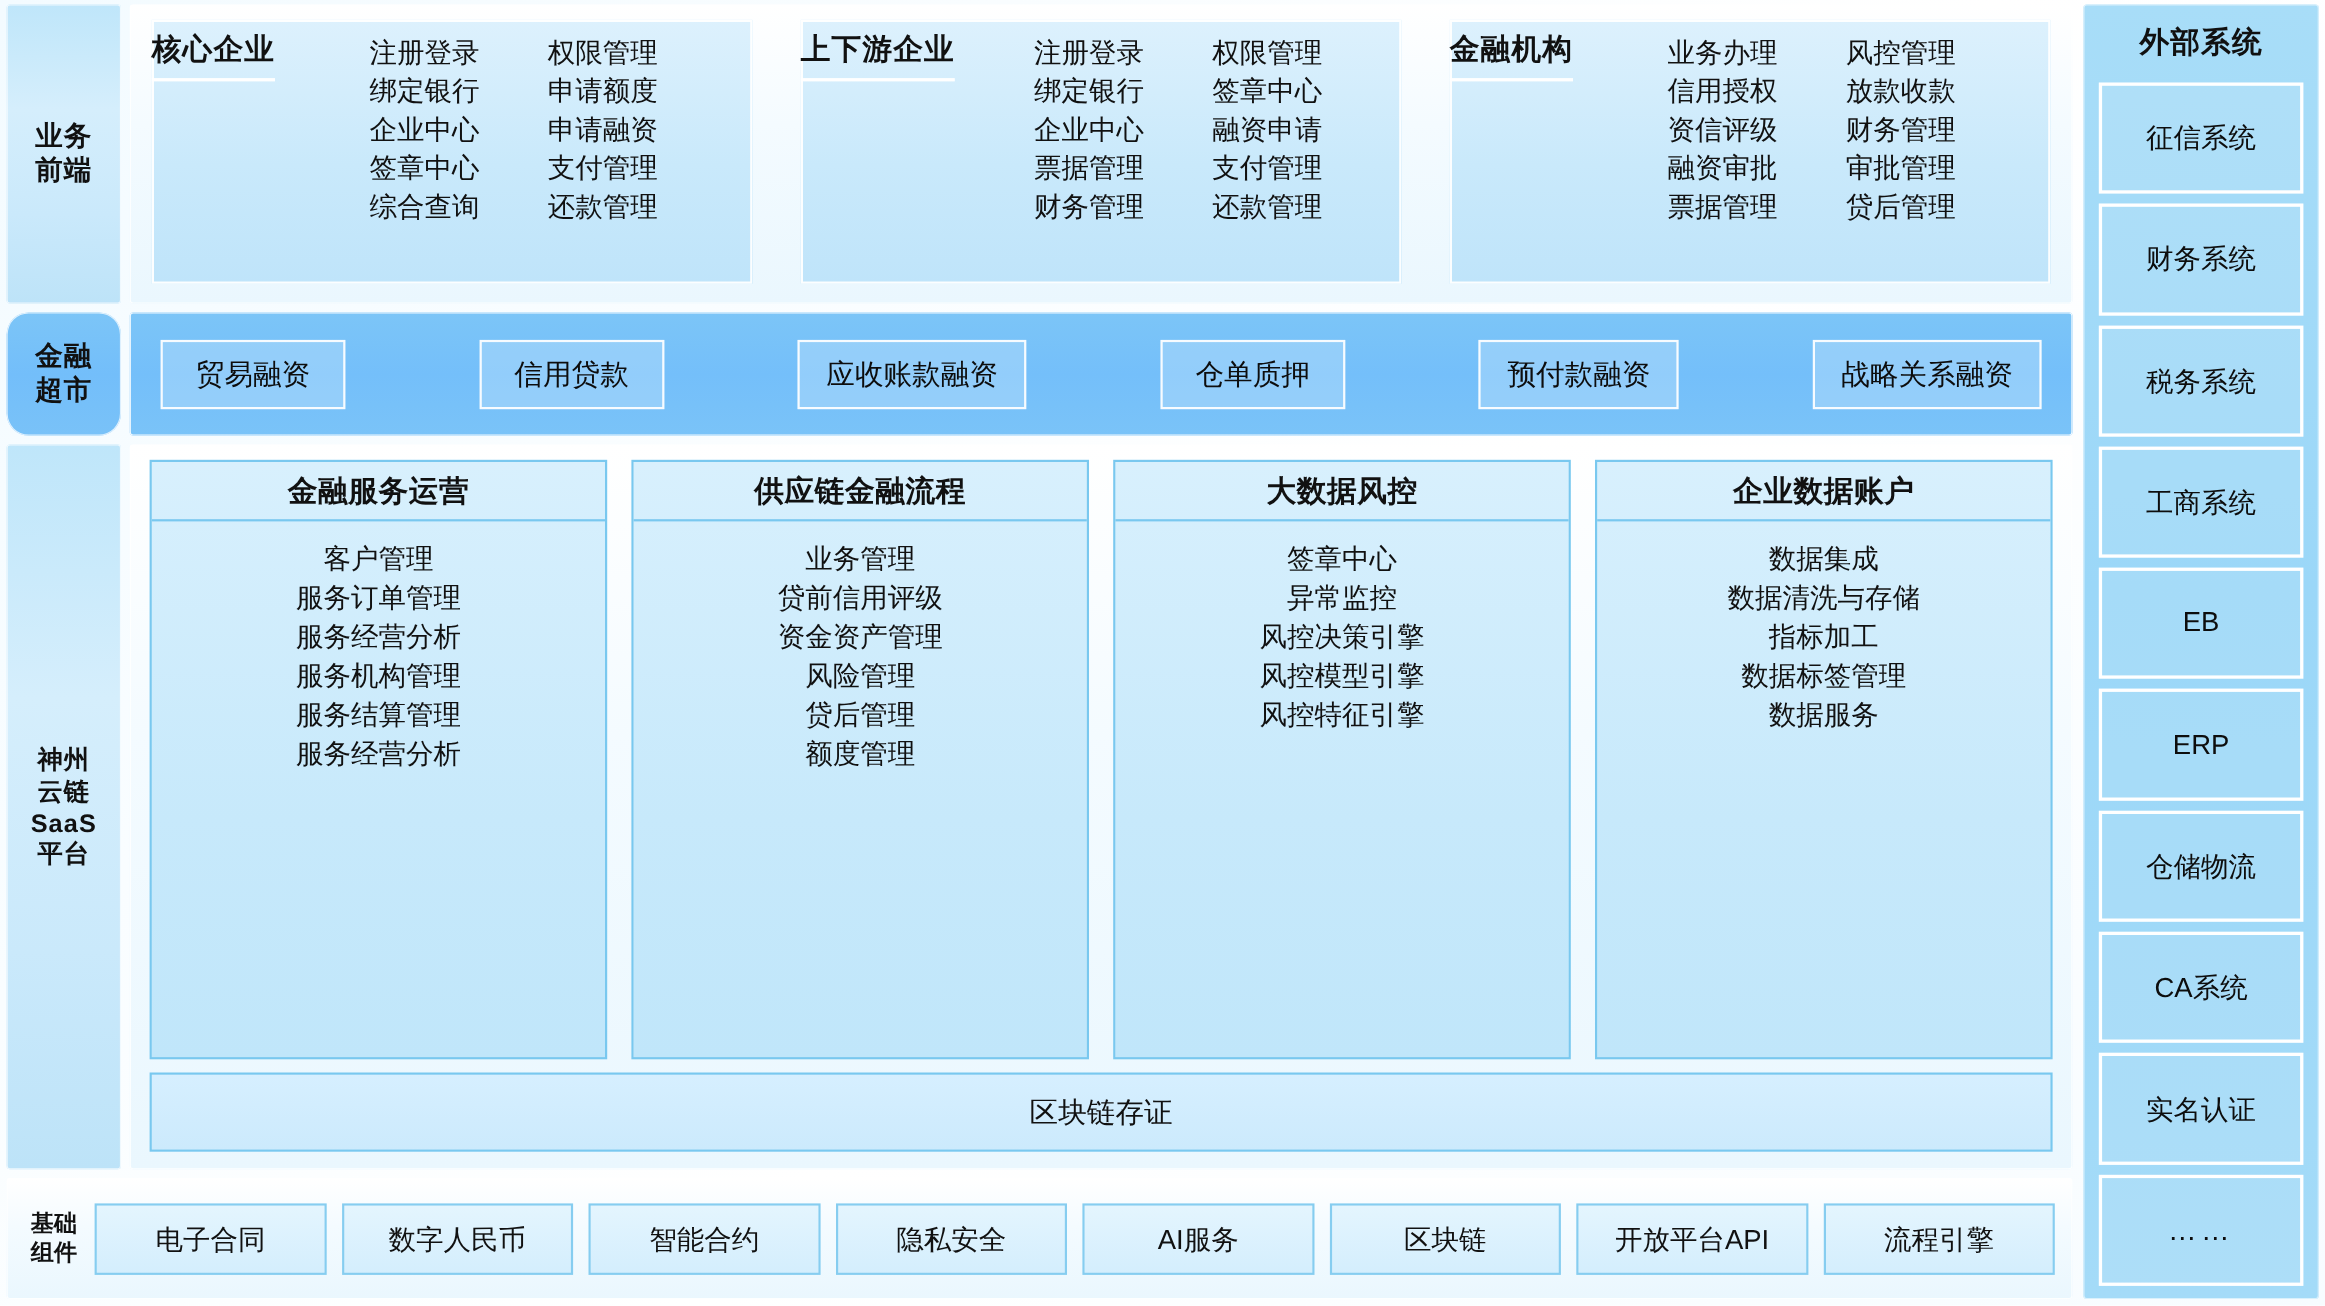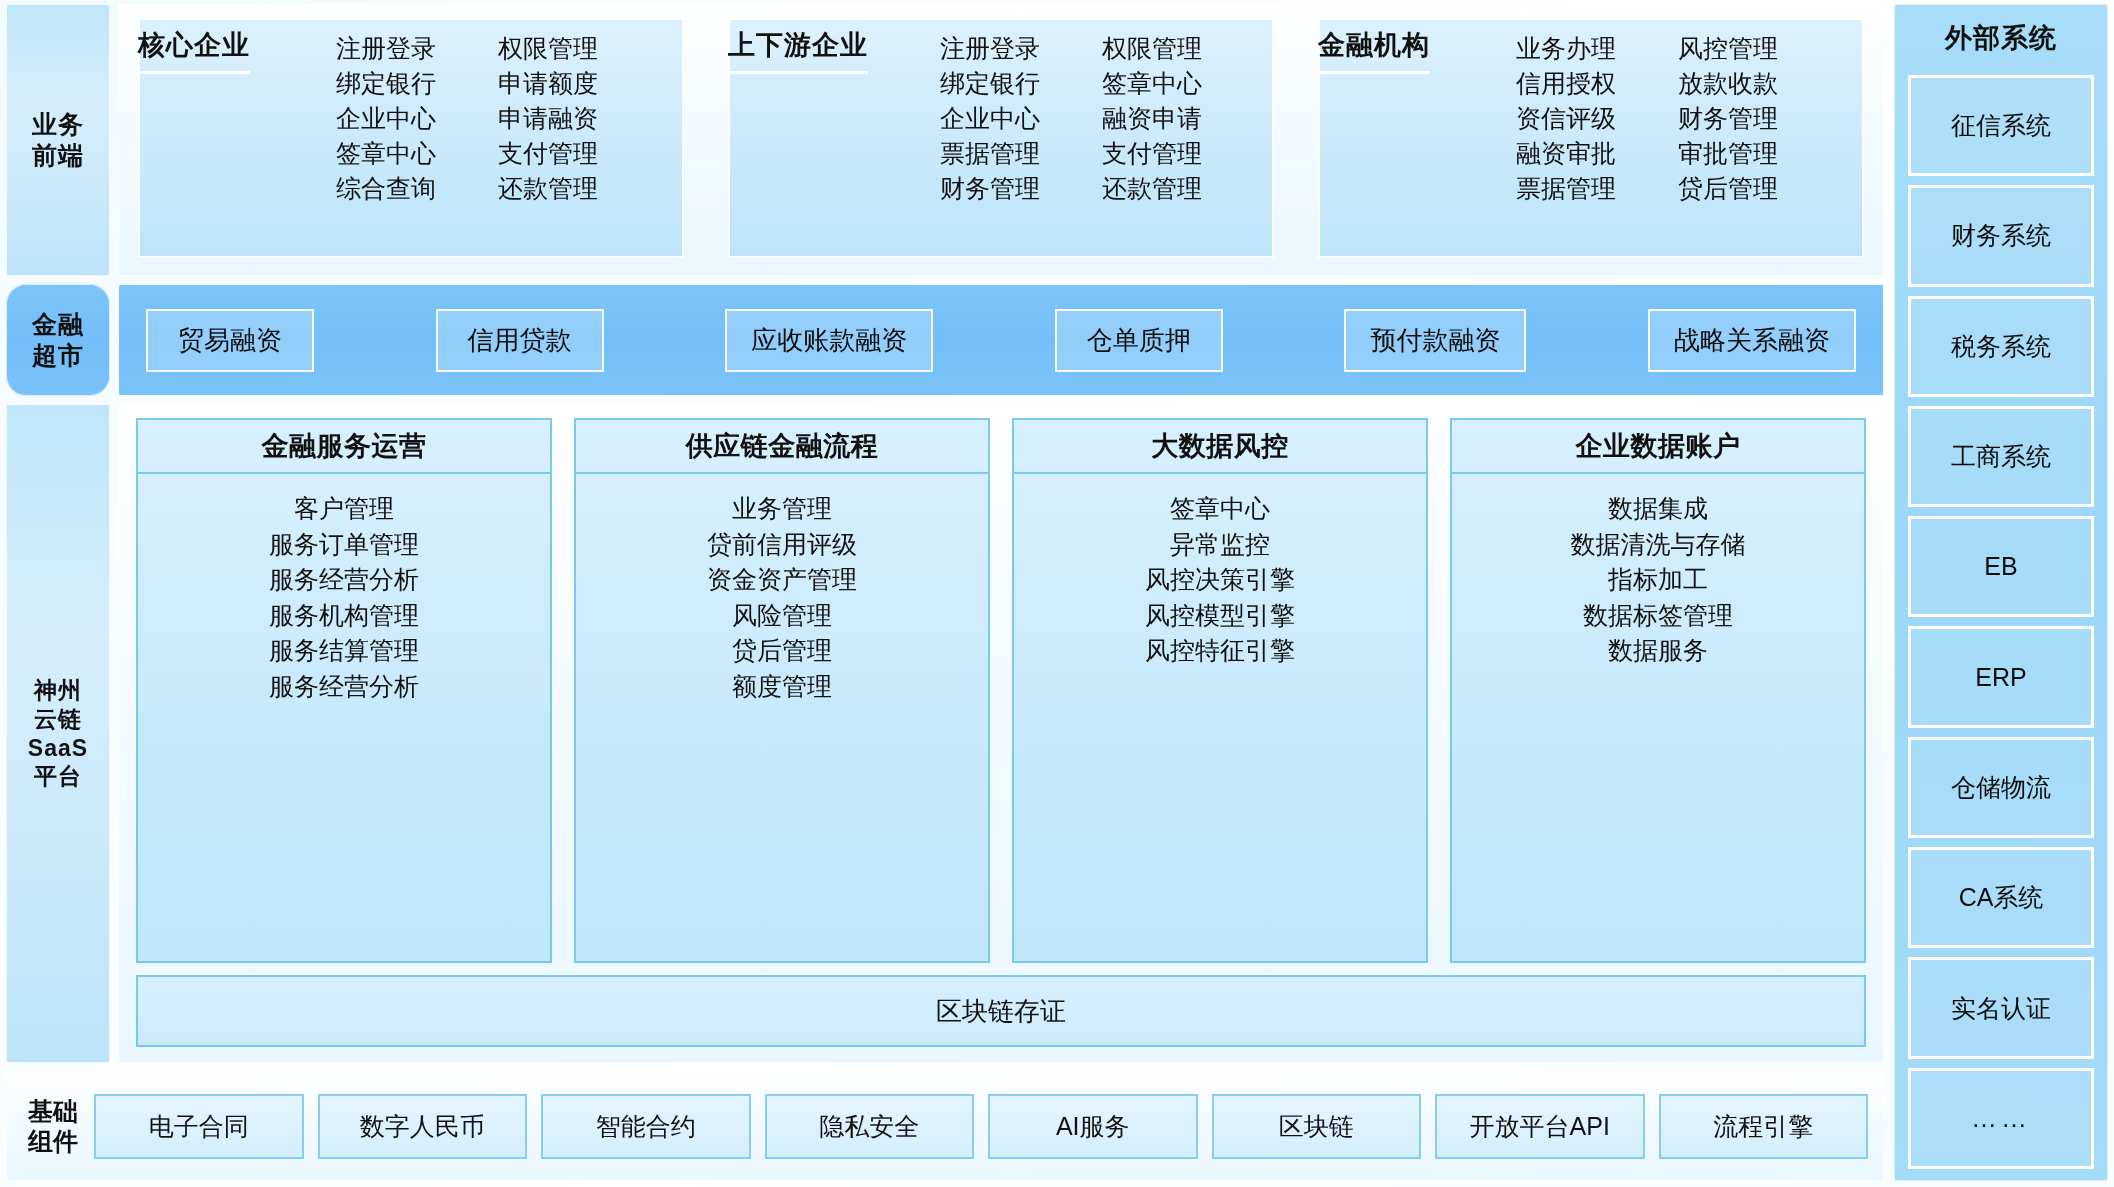--- a/index.html
+++ b/index.html
@@ -203,21 +203,21 @@
   #band-base { height: 110px; }
   #base-inner {
     height: 100%;
     display: flex;
     align-items: center;
     padding: 0 16px 0 22px;
     gap: 16px;
   }
   #base-label {
     flex: 0 0 auto;
-    font-size: 25px;
+    font-size: 21px;
     font-weight: bold;
     line-height: 1.22;
     text-align: center;
     white-space: nowrap;
   }
   #base-chips {
     flex: 1 1 auto;
     display: flex;
     align-items: center;
     gap: 14px;

